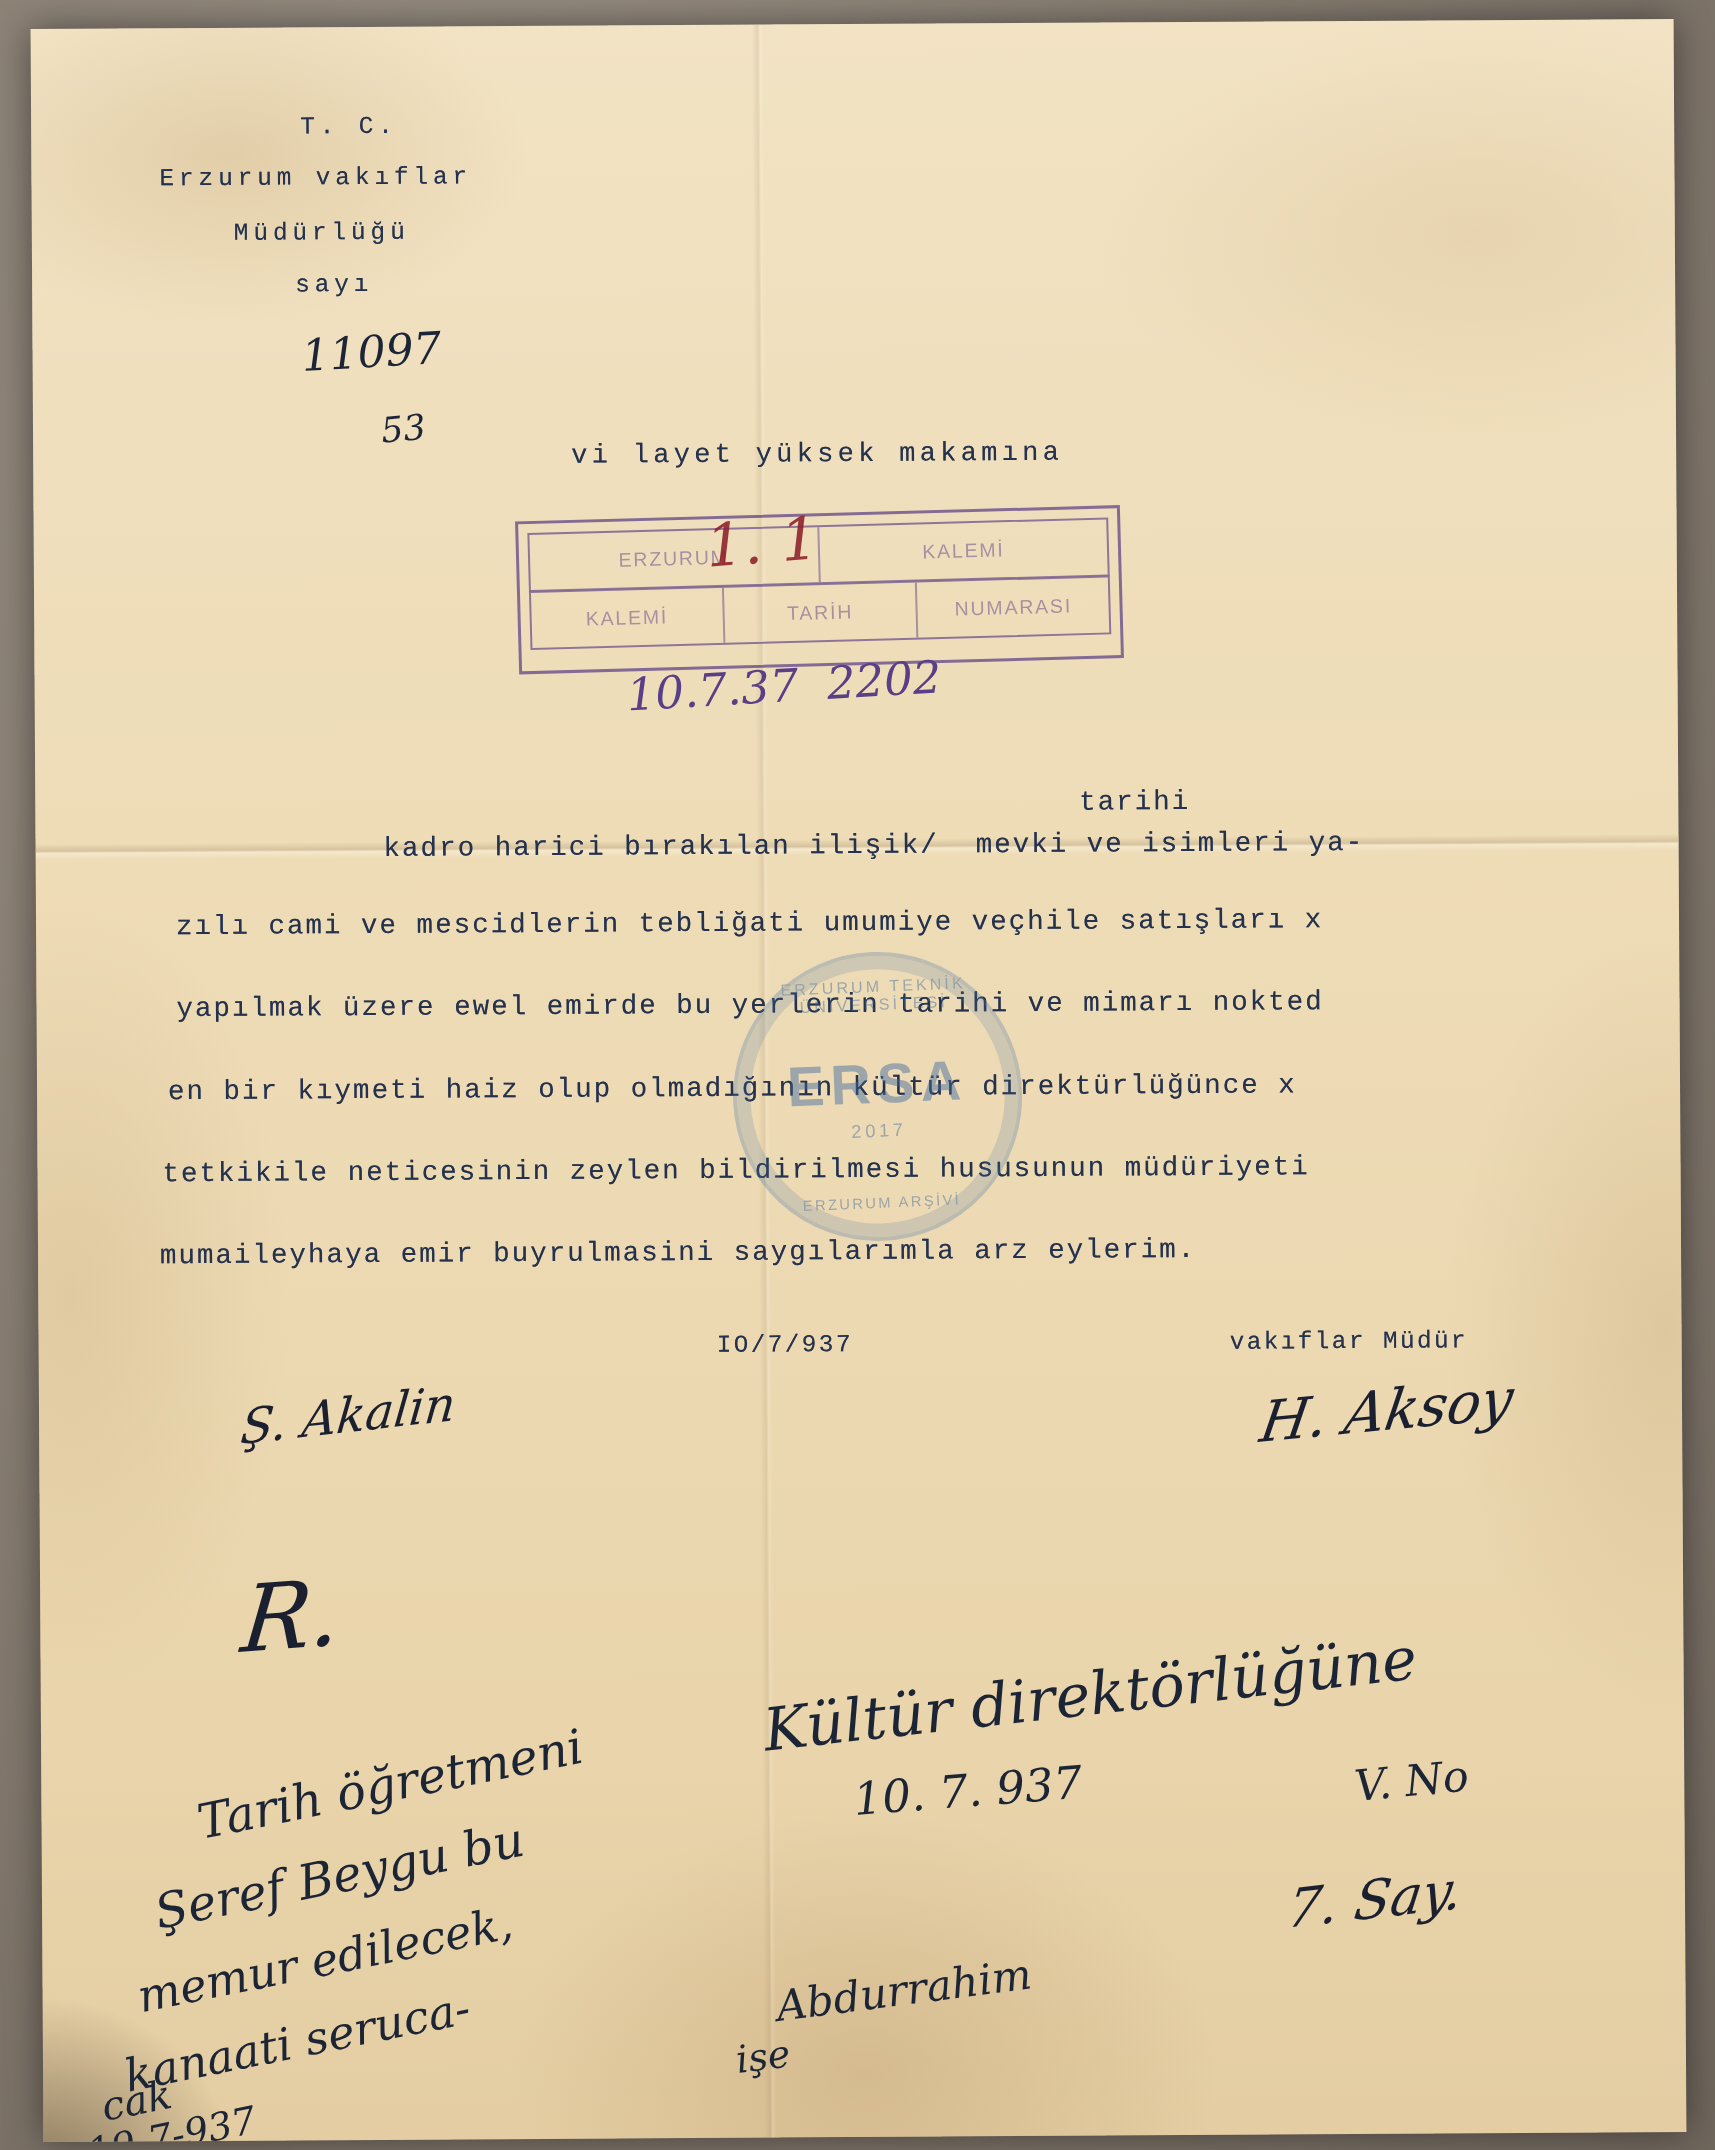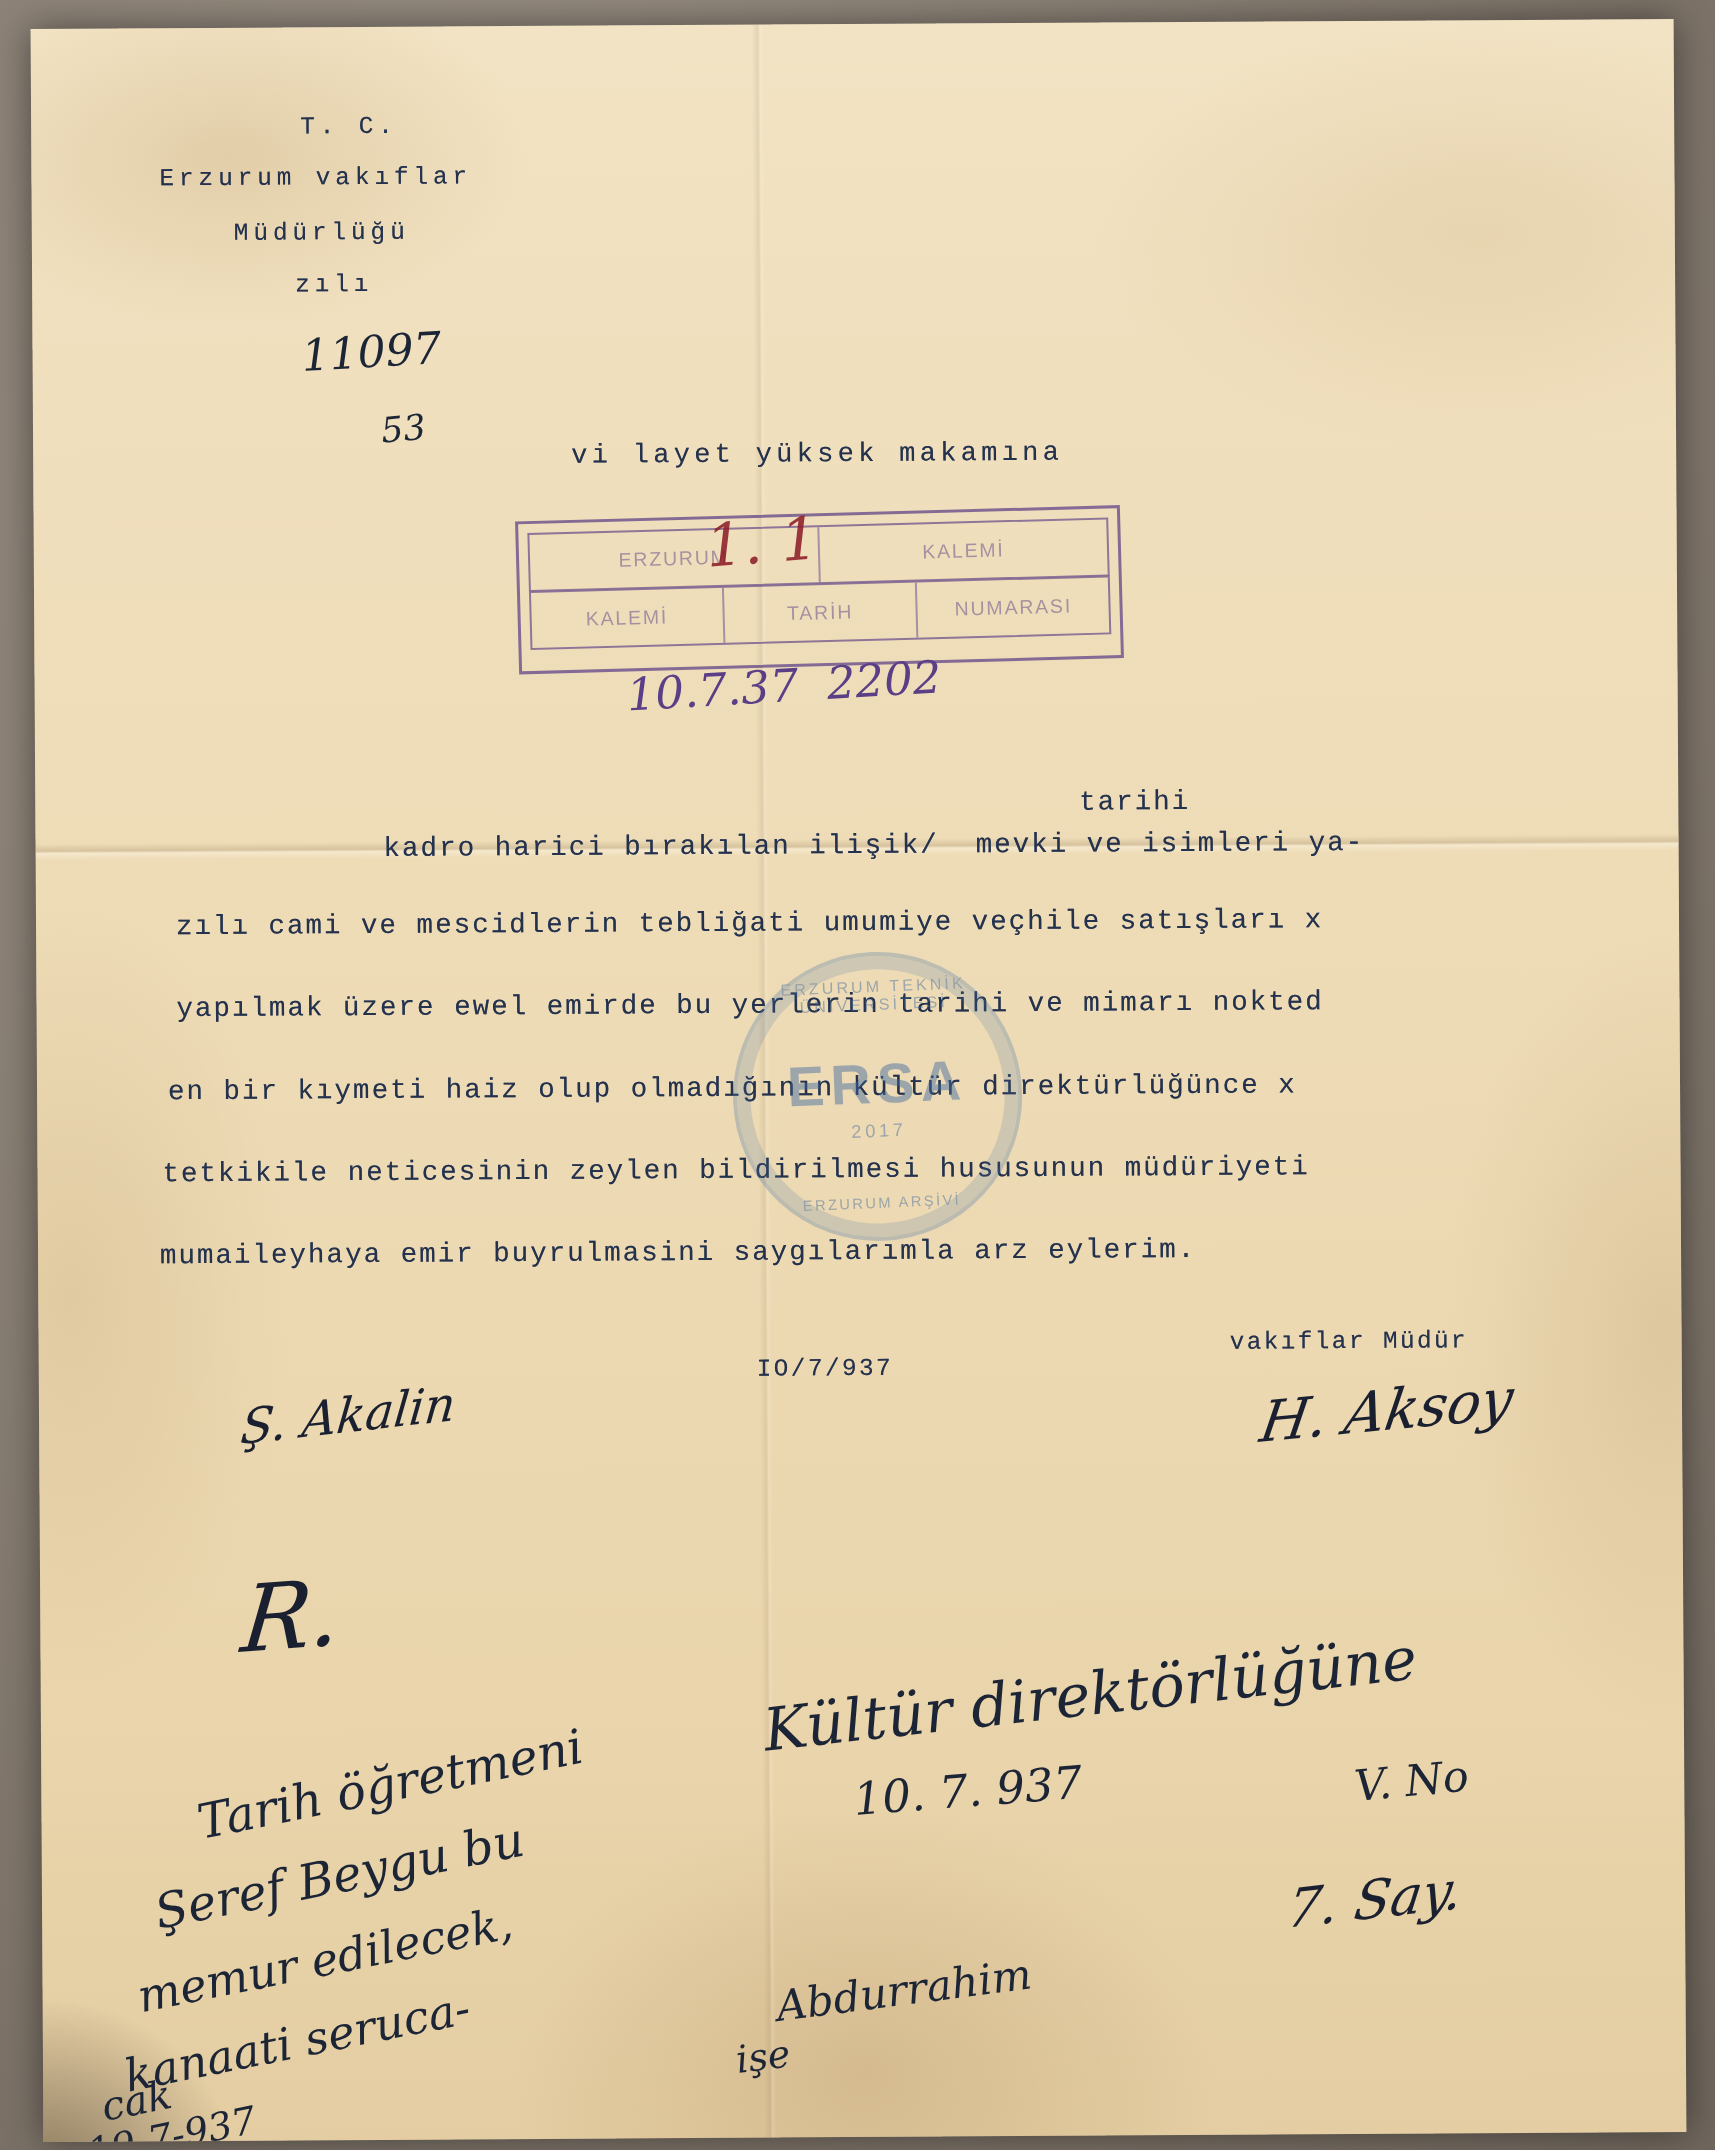--- a/index.html
+++ b/index.html
@@ -208,21 +208,21 @@
 
 <div id="sheet">
 
   <div class="fold h1"></div>
   <div class="fold v1"></div>
   <div class="corner-dark"></div>
 
   <div class="typed hdr" style="left:269px; top:86px;">T. C.</div>
   <div class="typed hdr" style="left:128px; top:137px;">Erzurum vakıflar</div>
   <div class="typed hdr" style="left:202px; top:192px;">Müdürlüğü</div>
-  <div class="typed hdr" style="left:263px; top:244px;">zılı</div>
+  <div class="typed hdr" style="left:263px; top:244px;">sayı</div>
 
   <div class="hand big" style="left:269px; top:299px; transform:rotate(-3deg);">11097</div>
   <div class="hand mid" style="left:348px; top:382px; transform:rotate(-5deg);">53</div>
 
   <div class="typed addr" style="left:538px; top:415px;">vi layet yüksek makamına</div>
 
   <div id="reg-stamp">
     <div class="inner">
       <div class="cell">ERZURUM</div>
       <div class="cell">KALEMİ</div>
@@ -247,21 +247,21 @@
   <div class="typed body-line" style="left:125px; top:1130px;">tetkikile neticesinin zeylen bildirilmesi hususunun müdüriyeti</div>
   <div class="typed body-line" style="left:122px; top:1212px;">mumaileyhaya emir buyrulmasini saygılarımla arz eylerim.</div>
 
   <div id="seal">
     <div class="seal-ring-text">ERZURUM TEKNİK ÜNİVERSİTESİ</div>
     <div class="seal-main">ERSA</div>
     <div class="seal-year">2017</div>
     <div class="seal-ring-text bottom">ERZURUM  ARŞİVİ</div>
   </div>
 
-  <div class="typed small" style="left:718px; top:1307px;margin-top:24px;">IO/7/937</div>
+  <div class="typed small" style="left:678px; top:1307px;">IO/7/937</div>
   <div class="typed small" style="left:1191px; top:1307px;">vakıflar Müdür</div>
 
   <div class="sig" style="left:202px; top:1371px; font-size:48px; transform:rotate(-6deg) skewX(-12deg);">Ş. Akalin</div>
 
   <div class="sig" style="left:1222px; top:1368px; font-size:56px; transform:rotate(-5deg) skewX(-14deg);">H. Aksoy</div>
 
   <div class="sig" style="left:202px; top:1539px; font-size:92px; transform:rotate(-4deg) skewX(-10deg);">R.</div>
 
   <div class="sig" style="left:1246px; top:1857px; font-size:53px; transform:rotate(-6deg) skewX(-14deg);">7. Say.</div>
 

